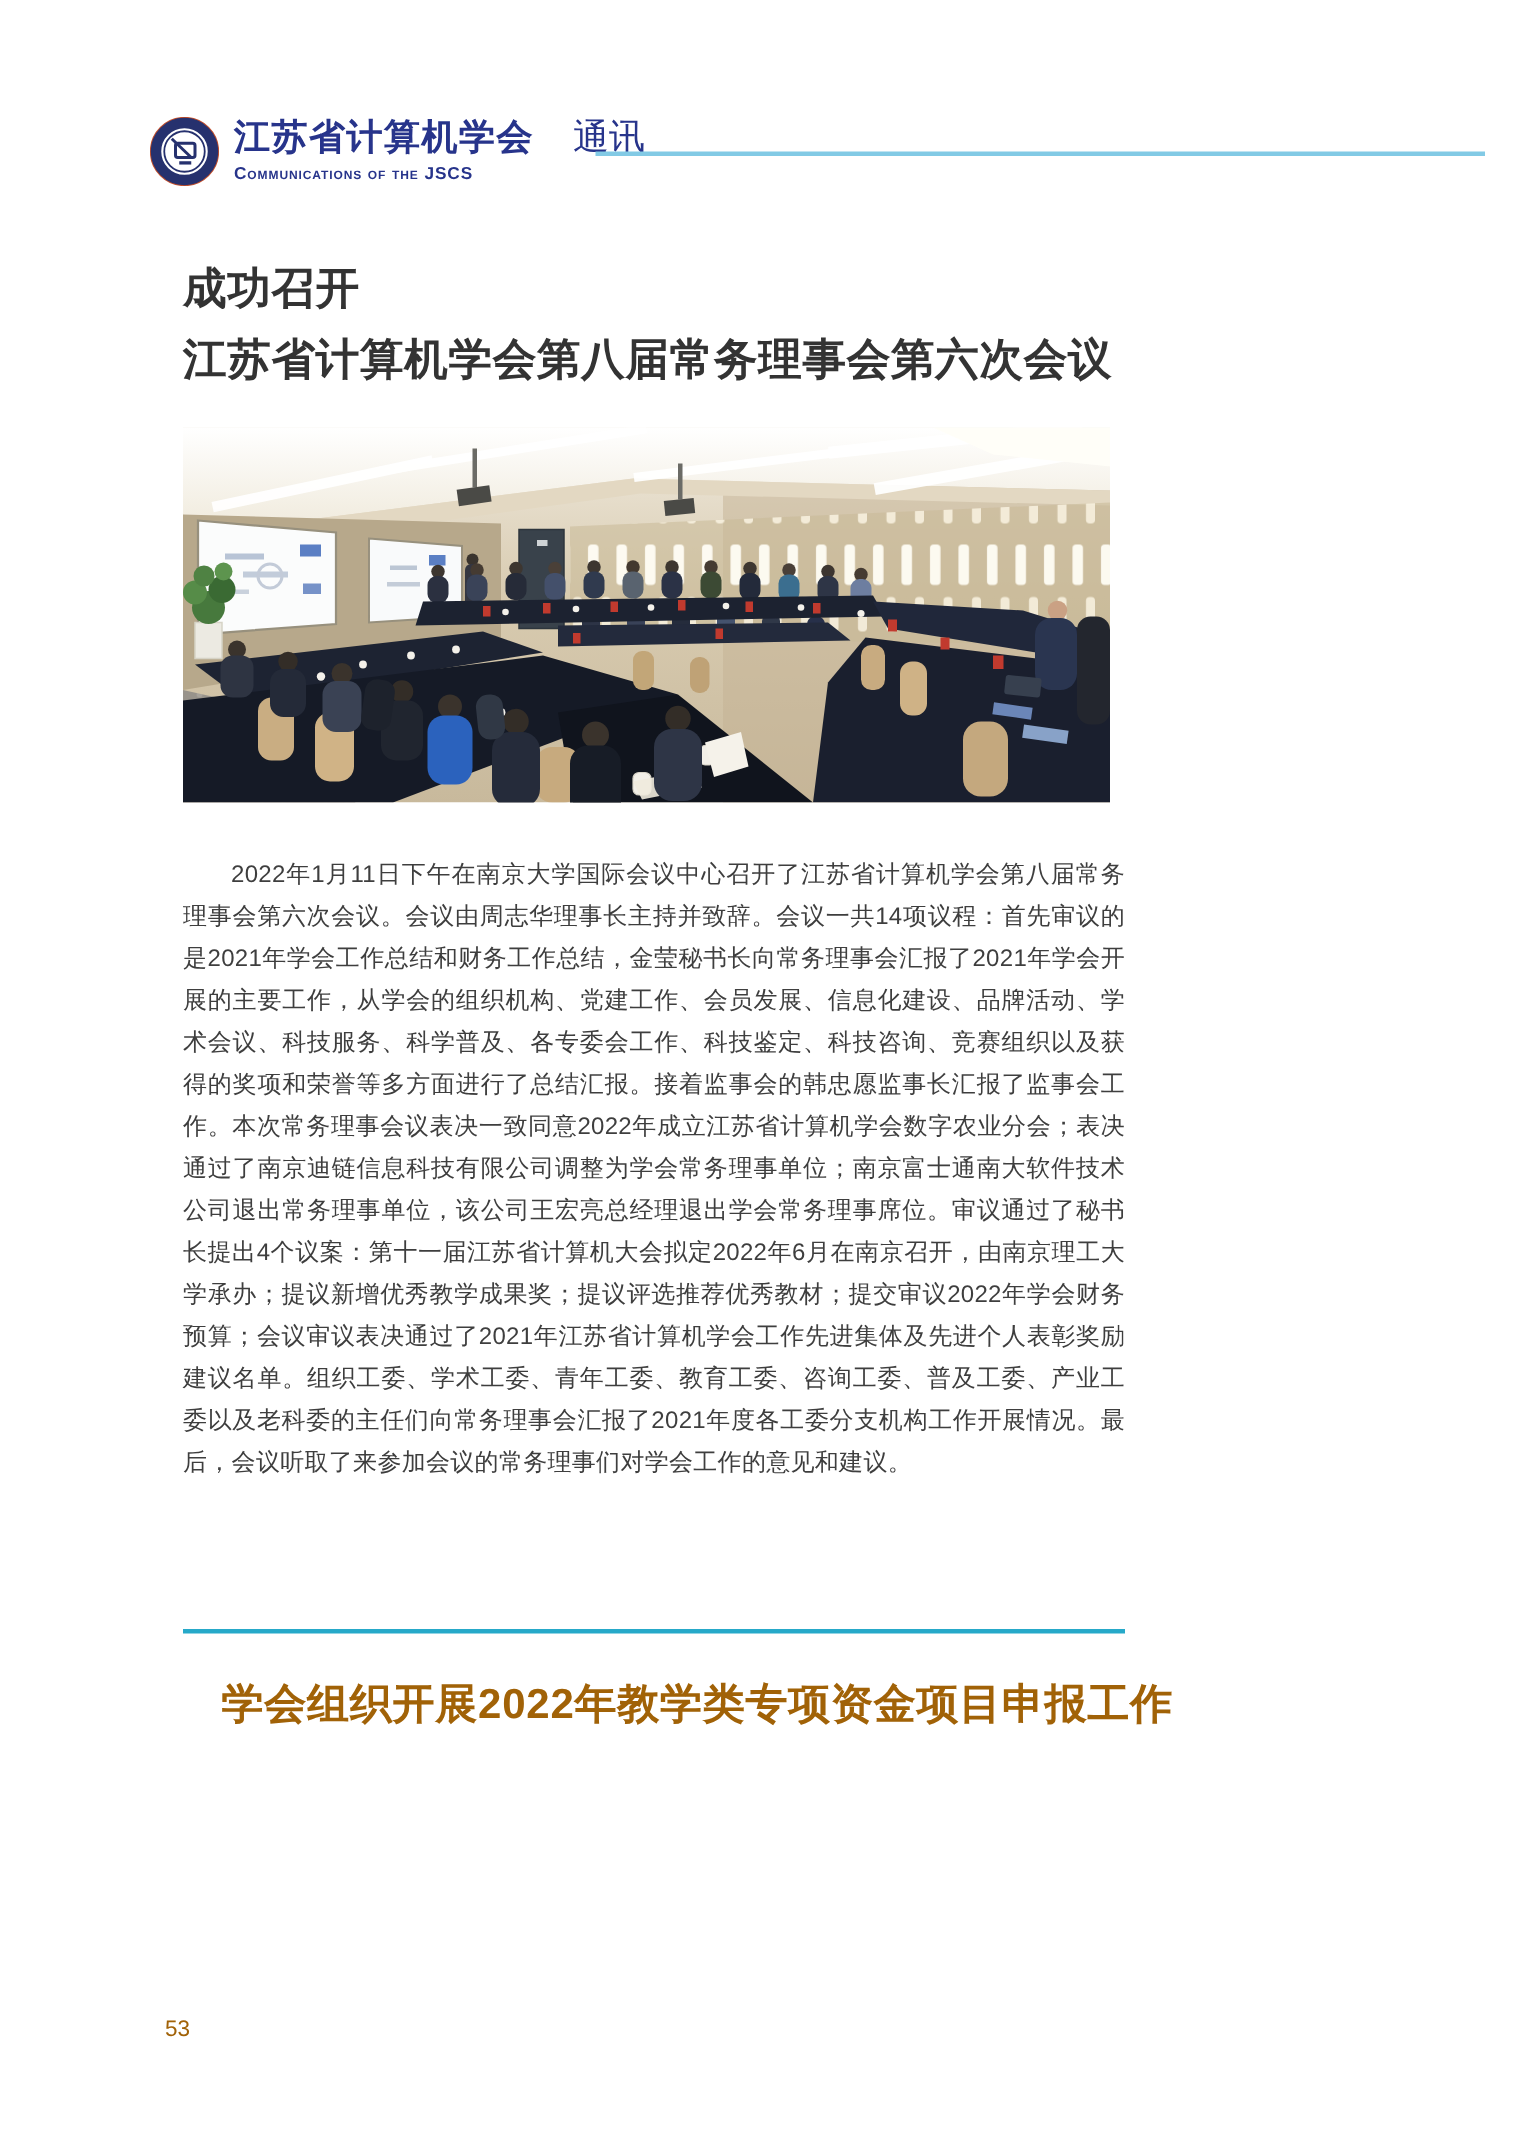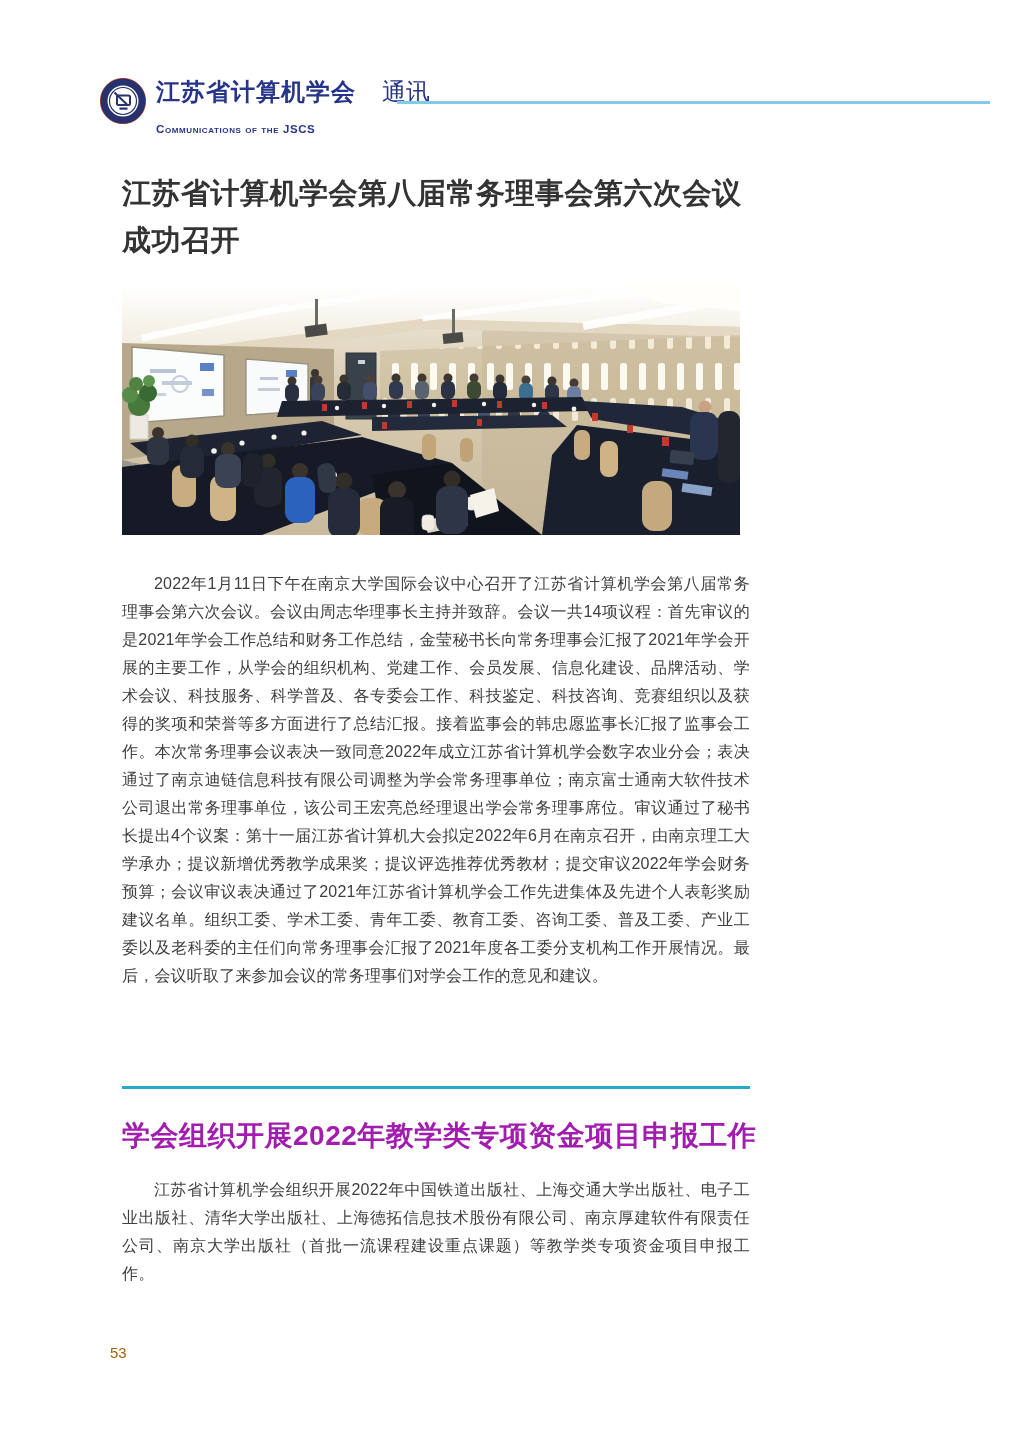--- a/index.html
+++ b/index.html
@@ -6,30 +6,30 @@
   .page {
     position:relative; width:1024px; height:1430px; background:#ffffff;
     font-family:"Liberation Sans", sans-serif; overflow:hidden;
   }
   
   .masthead { position:absolute; top:78px; left:100px; display:flex; align-items:flex-start; gap:10px; }
   .mast-text { display:flex; flex-direction:column; }
   .mast-cn { font-size:24px; color:#27348b; line-height:28px; white-space:nowrap; }
   .mast-cn .org { font-weight:bold; letter-spacing:1px; }
   .mast-cn .pub { font-weight:400; margin-left:26px; }
-  .mast-en { font-size:11.5px; font-weight:bold; color:#27348b; font-variant:small-caps; letter-spacing:0.6px; margin-top:17px; }
+  .mast-en { font-size:11.5px; font-weight:bold; color:#27348b; font-variant:small-caps; letter-spacing:0.6px; margin-top:4px; }
   .header-line { position:absolute; top:101px; left:397px; width:593px; height:3px; background:#82cae5; }
   
   .a1-title { position:absolute; top:170px; left:122px; width:660px; font-size:29px; font-weight:600; color:#333333; line-height:47px; letter-spacing:0.5px; }
   .photo-wrap { position:absolute; top:285px; left:122px; width:618px; height:250px; }
   .photo-wrap svg { display:block; }
   .body-para { position:absolute; left:122px; width:628px; font-size:16px; line-height:28px; color:#3e3e3e; text-align:justify; text-indent:2em; letter-spacing:0.2px; }
   .para1 { top:570px; }
   .divider2 { position:absolute; top:1086px; left:122px; width:628px; height:3px; background:#26a9c9; }
-  .a2-title { position:absolute; top:1116px; left:122px; width:660px; font-size:28px; font-weight:600; color:#a21caf; line-height:40px; letter-spacing:0.5px; }
+  .a2-title { position:absolute; top:1116px; left:122px; width:660px; font-size:28px; font-weight:600; color:#a16207; line-height:40px; letter-spacing:0.5px;text-align:right; }
   .para2 { top:1176px; }
   .page-number { position:absolute; top:1344px; left:110px; font-size:15px; color:#a16207; }
 </style>
 </head>
 <body>
 
 <div class="page">
 
   <div class="masthead">
     <svg width="46" height="46" viewBox="0 0 46 46">
@@ -43,22 +43,22 @@
     <div class="mast-text">
       <div class="mast-cn">
         <span class="org">江苏省计算机学会</span><span class="pub">通讯</span>
       </div>
       <div class="mast-en">Communications of the JSCS</div>
     </div>
   </div>
   <div class="header-line"></div>
 
   <div class="a1-title">
+    <div>成功召开</div>
     <div>江苏省计算机学会第八届常务理事会第六次会议</div>
-    <div>成功召开</div>
   </div>
 
   <div class="photo-wrap">
     <svg width="618" height="250" viewBox="0 0 618 250">
       <defs>
         <linearGradient id="wallGrad" x1="0" y1="0" x2="0" y2="1">
           <stop offset="0" stop-color="#f0eade"></stop>
             <stop offset="0.45" stop-color="#d8cbb0"></stop>
             <stop offset="1" stop-color="#c8b99c"></stop>
         </linearGradient>
@@ -308,16 +308,15 @@
 
       <rect x="120" y="168" width="20" height="34" rx="8" fill="#1d222c" transform="rotate(8 130 185)"></rect>
       <rect x="196" y="178" width="18" height="30" rx="8" fill="#303845" transform="rotate(-6 205 193)"></rect>
     </svg>
   </div>
 
   <div class="body-para para1">2022年1月11日下午在南京大学国际会议中心召开了江苏省计算机学会第八届常务理事会第六次会议。会议由周志华理事长主持并致辞。会议一共14项议程：首先审议的是2021年学会工作总结和财务工作总结，金莹秘书长向常务理事会汇报了2021年学会开展的主要工作，从学会的组织机构、党建工作、会员发展、信息化建设、品牌活动、学术会议、科技服务、科学普及、各专委会工作、科技鉴定、科技咨询、竞赛组织以及获得的奖项和荣誉等多方面进行了总结汇报。接着监事会的韩忠愿监事长汇报了监事会工作。本次常务理事会议表决一致同意2022年成立江苏省计算机学会数字农业分会；表决通过了南京迪链信息科技有限公司调整为学会常务理事单位；南京富士通南大软件技术公司退出常务理事单位，该公司王宏亮总经理退出学会常务理事席位。审议通过了秘书长提出4个议案：第十一届江苏省计算机大会拟定2022年6月在南京召开，由南京理工大学承办；提议新增优秀教学成果奖；提议评选推荐优秀教材；提交审议2022年学会财务预算；会议审议表决通过了2021年江苏省计算机学会工作先进集体及先进个人表彰奖励建议名单。组织工委、学术工委、青年工委、教育工委、咨询工委、普及工委、产业工委以及老科委的主任们向常务理事会汇报了2021年度各工委分支机构工作开展情况。最后，会议听取了来参加会议的常务理事们对学会工作的意见和建议。</div>
 
   <div class="divider2"></div>
   <div class="a2-title">学会组织开展2022年教学类专项资金项目申报工作</div>
-  <div class="body-para para2">江苏省计算机学会组织开展2022年中国铁道出版社、上海交通大学出版社、电子工业出版社、清华大学出版社、上海德拓信息技术股份有限公司、南京厚建软件有限责任公司、南京大学出版社（首批一流课程建设重点课题）等教学类专项资金项目申报工作。</div>
 
   <div class="page-number">53</div>
 </div>
 
 </body></html>

